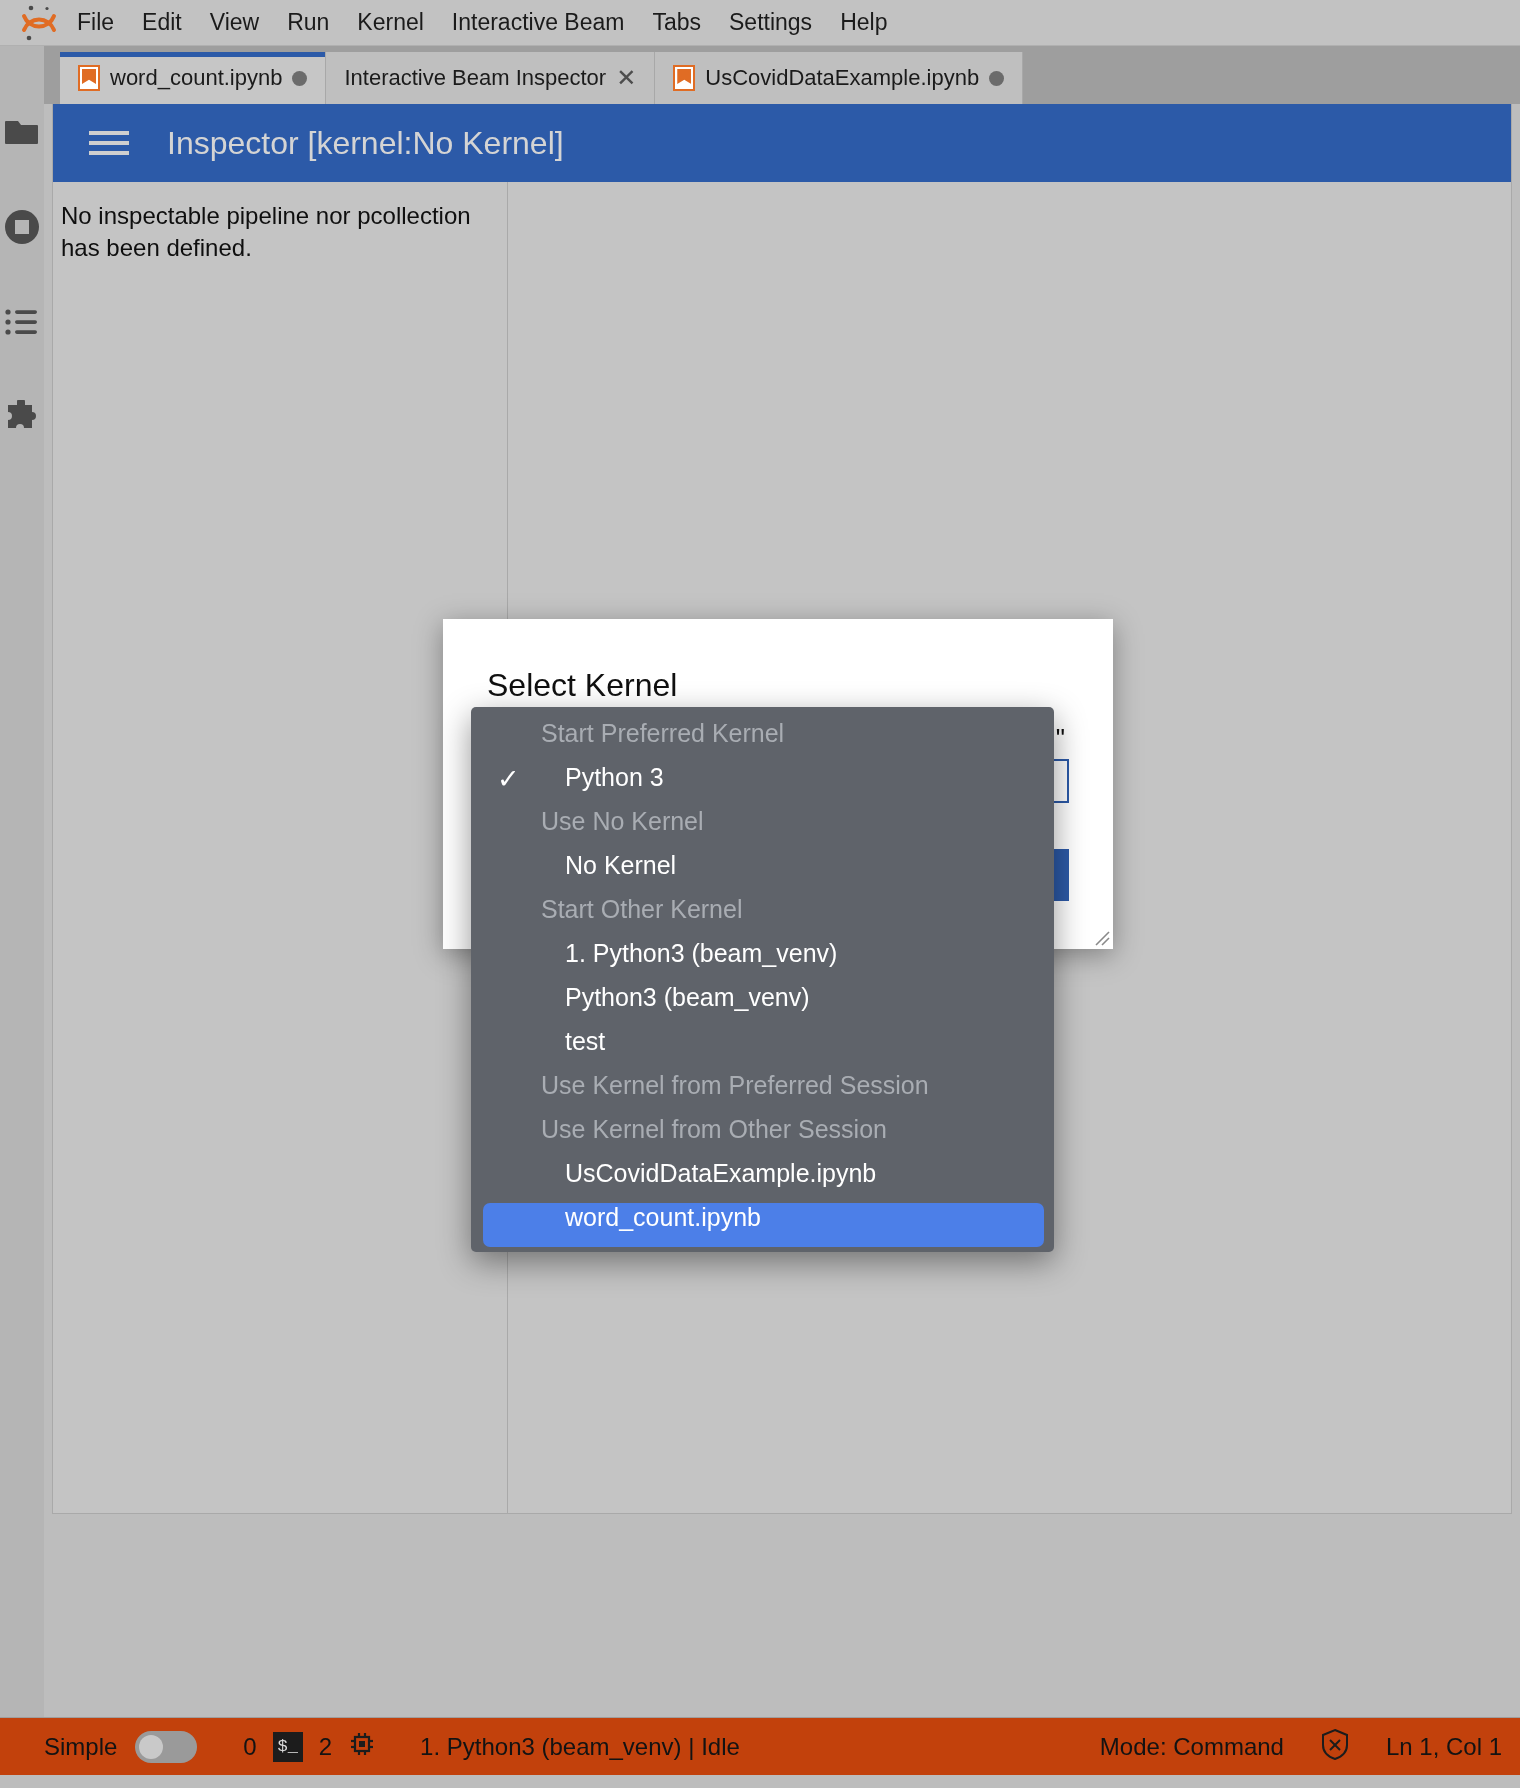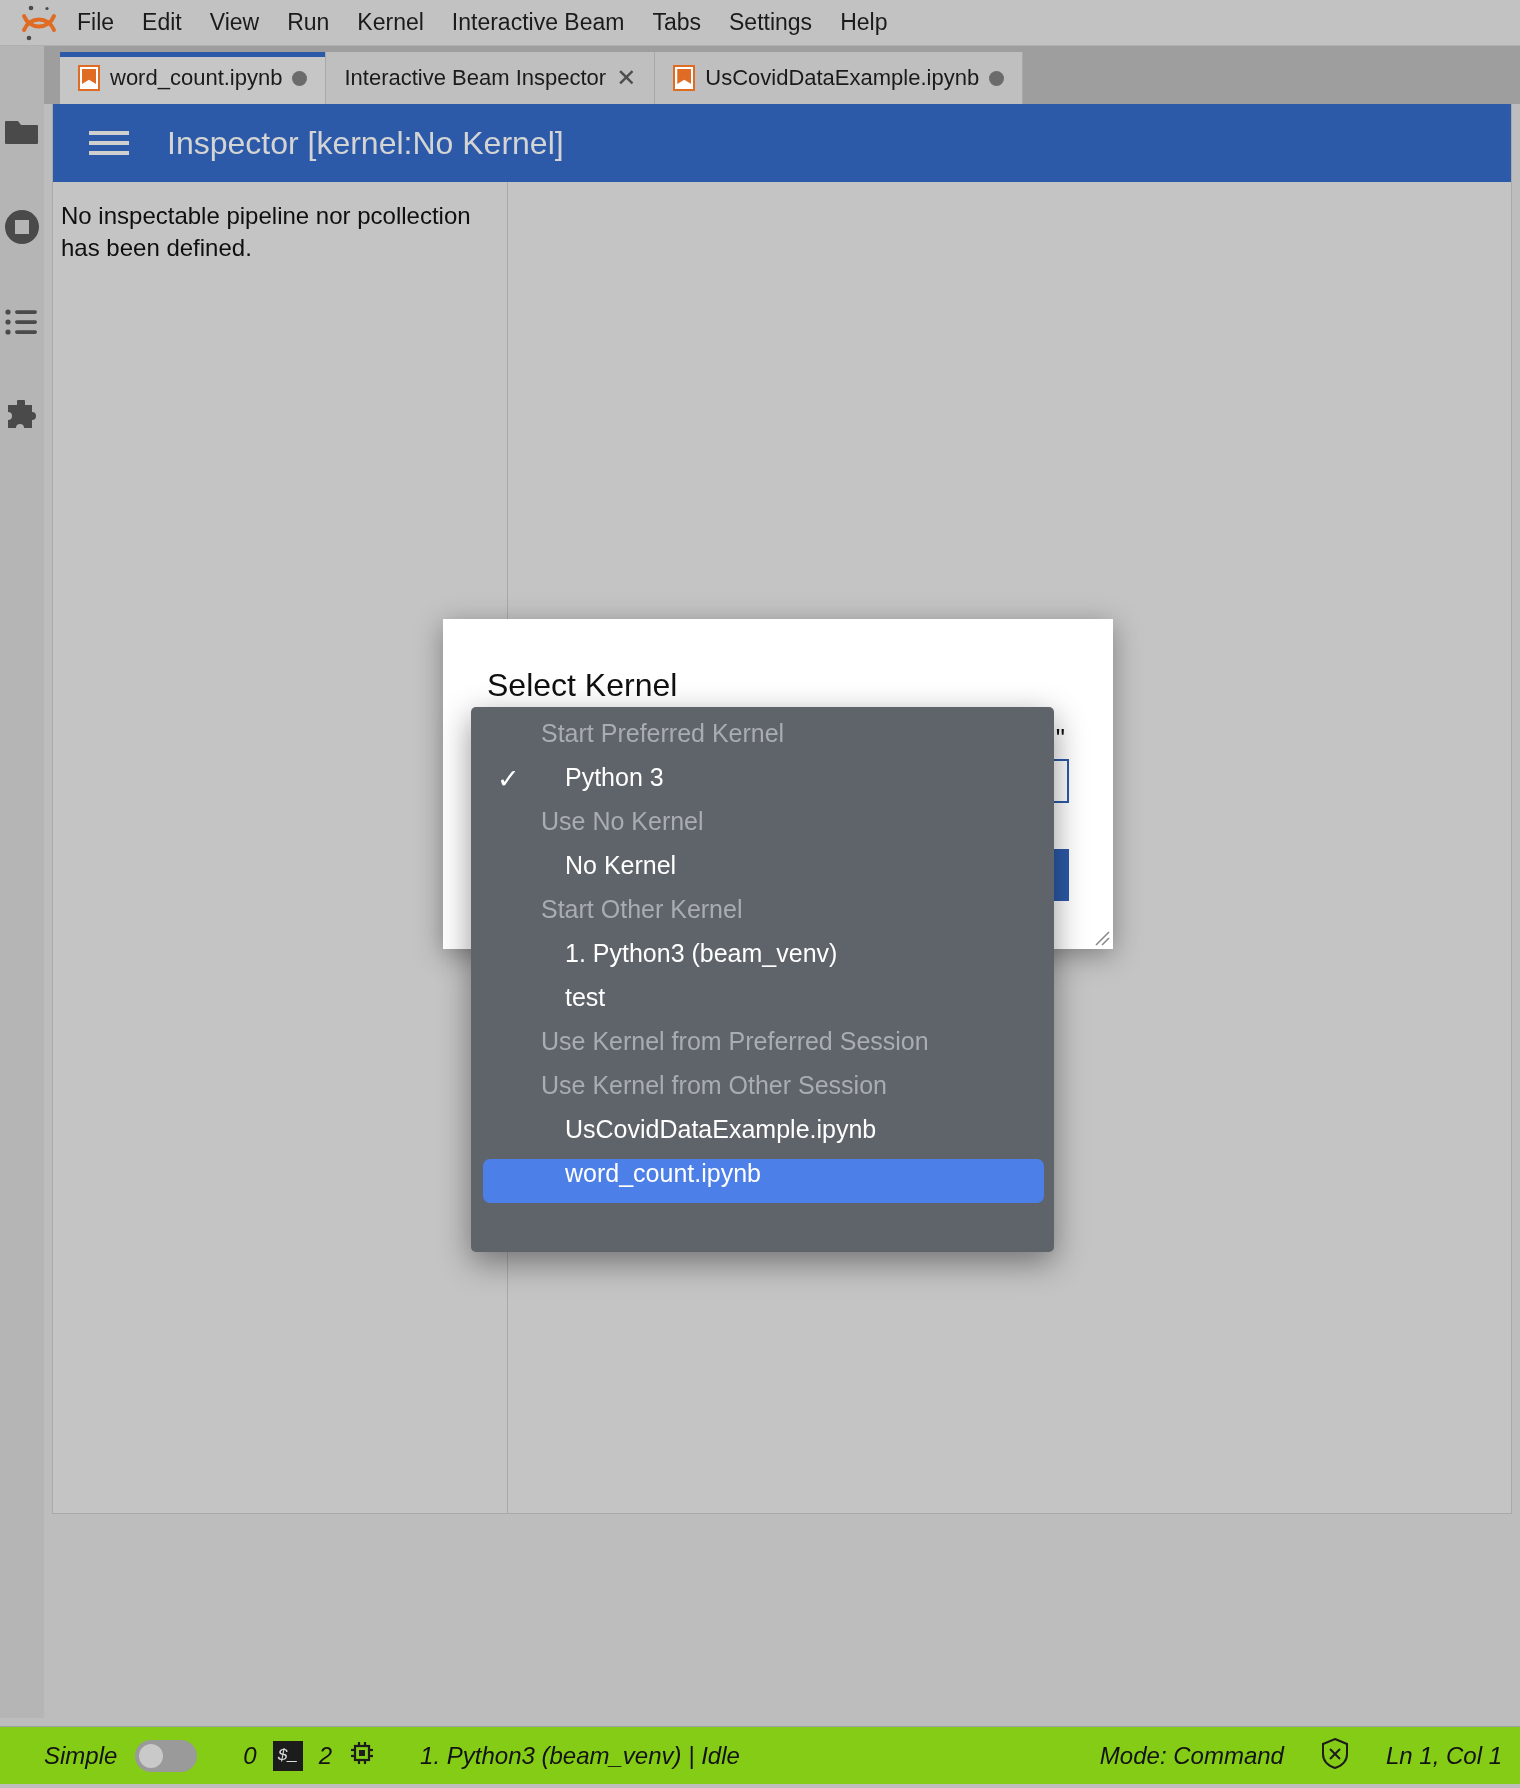--- a/index.html
+++ b/index.html
@@ -135,23 +135,23 @@
   }
   .km-option-text { padding-left: 26px; }
   .km-row.selected {
     background: #4c7fe8; border-radius: 7px;
     margin: 0 10px 0 12px; padding-left: 10px;
   }
   .km-row.selected .km-option-text { padding-left: 26px; }
 
   
   .statusbar {
-    position: absolute; left: 0; bottom: 4px; width: 1520px; height: 58px;
-    background: #84cc16; border-top: 1px solid #9e9e9e;
-    display: flex; align-items: center; font-size: 24px; color: #131313; font-style: italic;
+    position: absolute; left: 0; bottom: 13px; width: 1520px; height: 58px;
+    background: #c2410c; border-top: 1px solid #9e9e9e;
+    display: flex; align-items: center; font-size: 24px; color: #131313;
   }
   .sb-left { display: flex; align-items: center; gap: 18px; padding-left: 44px; }
   .sb-toggle {
     width: 62px; height: 32px; border-radius: 16px; background: #9a9a9a;
     position: relative; flex: 0 0 62px;
   }
   .sb-toggle::after {
     content: ""; position: absolute; left: 4px; top: 4px;
     width: 24px; height: 24px; border-radius: 50%; background: #c9c9c9;
   }
@@ -291,20 +291,24 @@
       <div class="km-row">
         <span class="km-check"></span>
         <span class="km-option km-option-text">No Kernel</span>
       </div>
       <div class="km-row">
         <span class="km-header">Start Other Kernel</span>
       </div>
       <div class="km-row">
         <span class="km-check"></span>
         <span class="km-option km-option-text">1. Python3 (beam_venv)</span>
+      </div>
+      <div class="km-row">
+        <span class="km-check"></span>
+        <span class="km-option km-option-text">Python3 (beam_venv)</span>
       </div>
       <div class="km-row">
         <span class="km-check"></span>
         <span class="km-option km-option-text">test</span>
       </div>
       <div class="km-row">
         <span class="km-header">Use Kernel from Preferred Session</span>
       </div>
       <div class="km-row">
         <span class="km-header">Use Kernel from Other Session</span>

